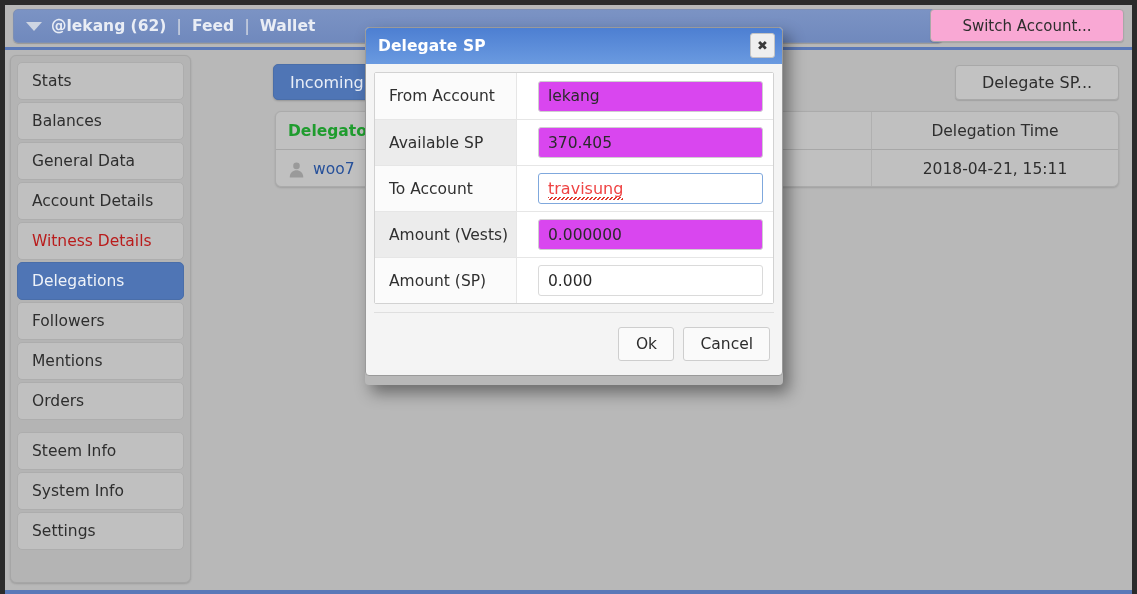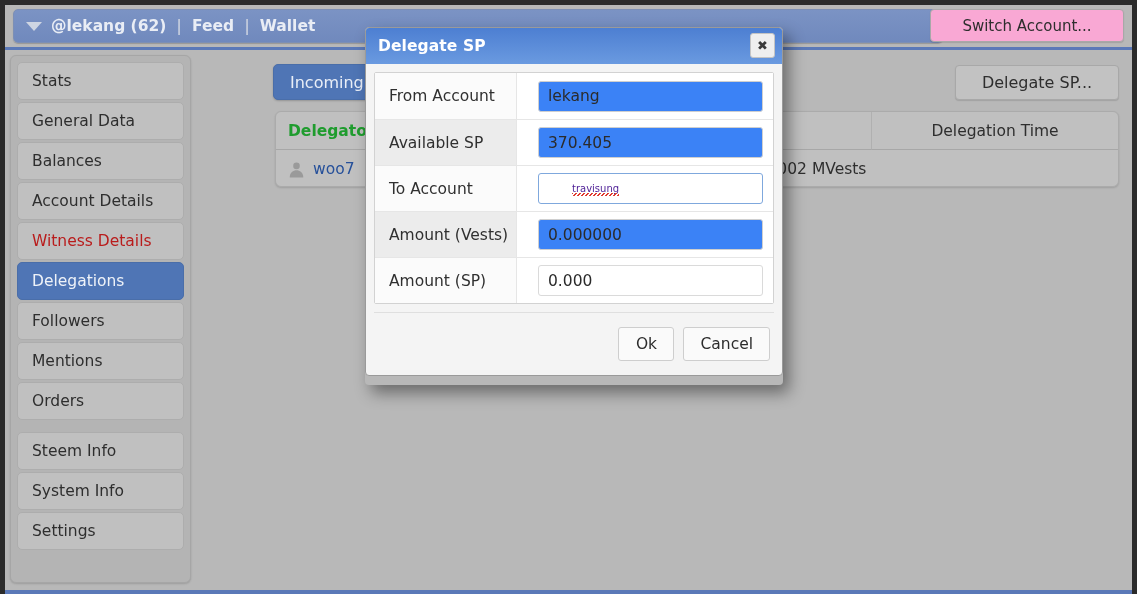--- a/index.html
+++ b/index.html
@@ -311,21 +311,21 @@
     width: 100%;
     height: 31px;
     border-radius: 3px;
     font-family: "DejaVu Sans", "Liberation Sans", sans-serif;
     font-size: 15.5px;
     color: #2b2b2b;
     padding: 0 9px;
     outline: none;
   }
   .form-input.readonly {
-    background: #3b82f6;
+    background: #d946ef;
     border: 1px solid #cfcfcf;
   }
   .form-input.editable {
     background: #ffffff;
     border: 1px solid #dadada;
   }
 
   
   .spell-wrap { position: relative; display: inline-block; }
   .spell-underline {
@@ -342,24 +342,23 @@
     width: 100%;
     height: 31px;
     background: #ffffff;
     border: 1px solid #7fa8dd;
     border-radius: 3px;
     display: flex;
     align-items: center;
     padding: 0 9px;
   }
   .focused-field .val {
-    font-size: 10px;
-    color: #4c1d95;
+    font-size: 16px;
+    color: #ef4444;
     position: relative;
-    margin-left: 24px;
   }
 
   #dialog-footer-sep {
     height: 1px;
     background: #dfdfdf;
     margin: 8px 8px 0 8px;
   }
   #dialog-footer {
     height: 62px;
     display: flex;
@@ -410,24 +409,24 @@
     <div id="switch-account-btn">Switch Account...</div>
   </div>
 
   <div id="header-rule"></div>
 
   <div id="sidebar">
     <div class="side-item">
       <span>Stats</span>
     </div>
     <div class="side-item">
+      <span>Balances</span>
+    </div>
+    <div class="side-item">
       <span>General Data</span>
-    </div>
-    <div class="side-item">
-      <span>Balances</span>
     </div>
     <div class="side-item">
       <span>Account Details</span>
     </div>
     <div class="side-item disabled">
       <span>Witness Details</span>
     </div>
     <div class="side-item selected">
       <span>Delegations</span>
     </div>
@@ -470,20 +469,21 @@
       </div>
       <div class="tbl-row">
         <div class="tbl-cell col-delegator">
           <svg class="avatar-icon" viewBox="0 0 16 16">
             <circle cx="8" cy="4.6" r="3.1" fill="#9a9a9a"></circle>
             <path d="M1.6 15.5 C1.6 10.6 5 8.6 8 8.6 C11 8.6 14.4 10.6 14.4 15.5 Z" fill="#9a9a9a"></path>
           </svg>
           <span class="link-text">woo7</span>
         </div>
         <div class="tbl-cell col-vesting">0.002 MVests</div>
+        <div class="tbl-cell col-time">2018-04-21, 15:11</div>
       </div>
     </div>
   </div>
 
   <div id="bottom-strip"></div>
 
   <div id="modal-shadow"></div>
 
   <div id="dialog">
 

